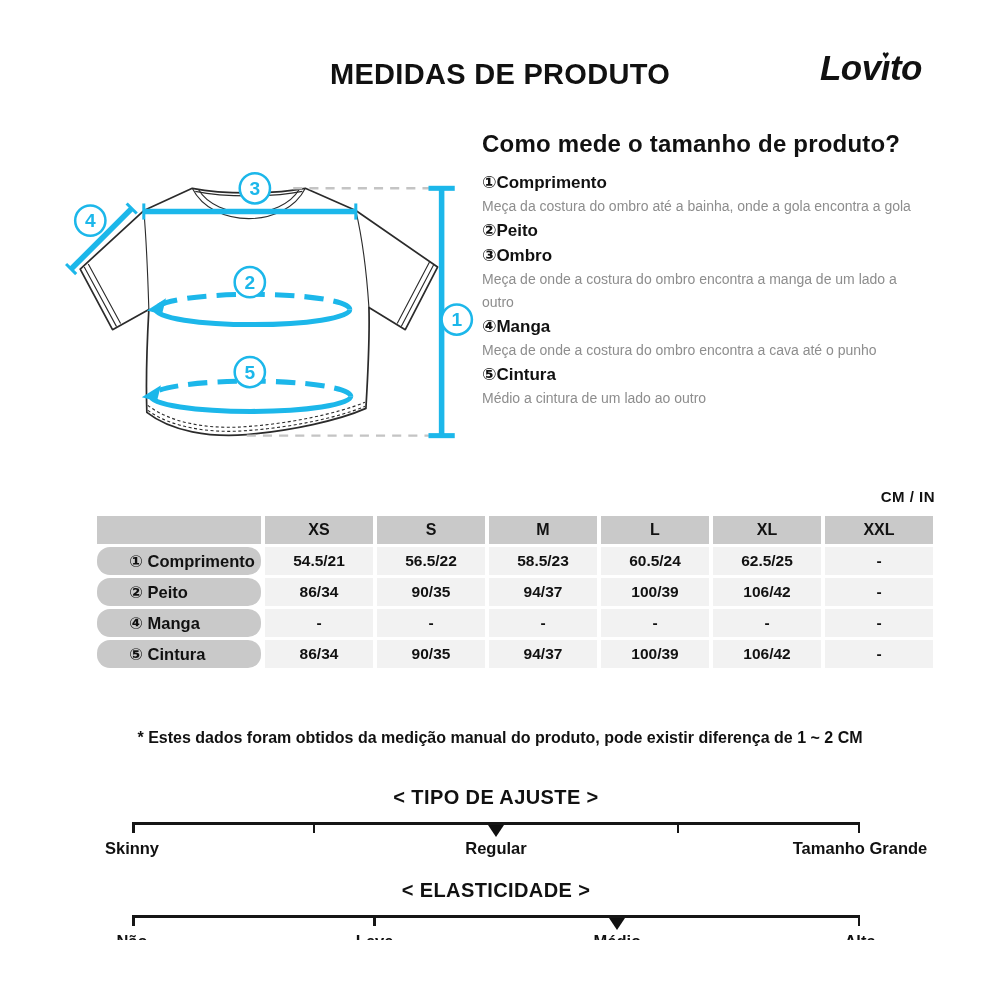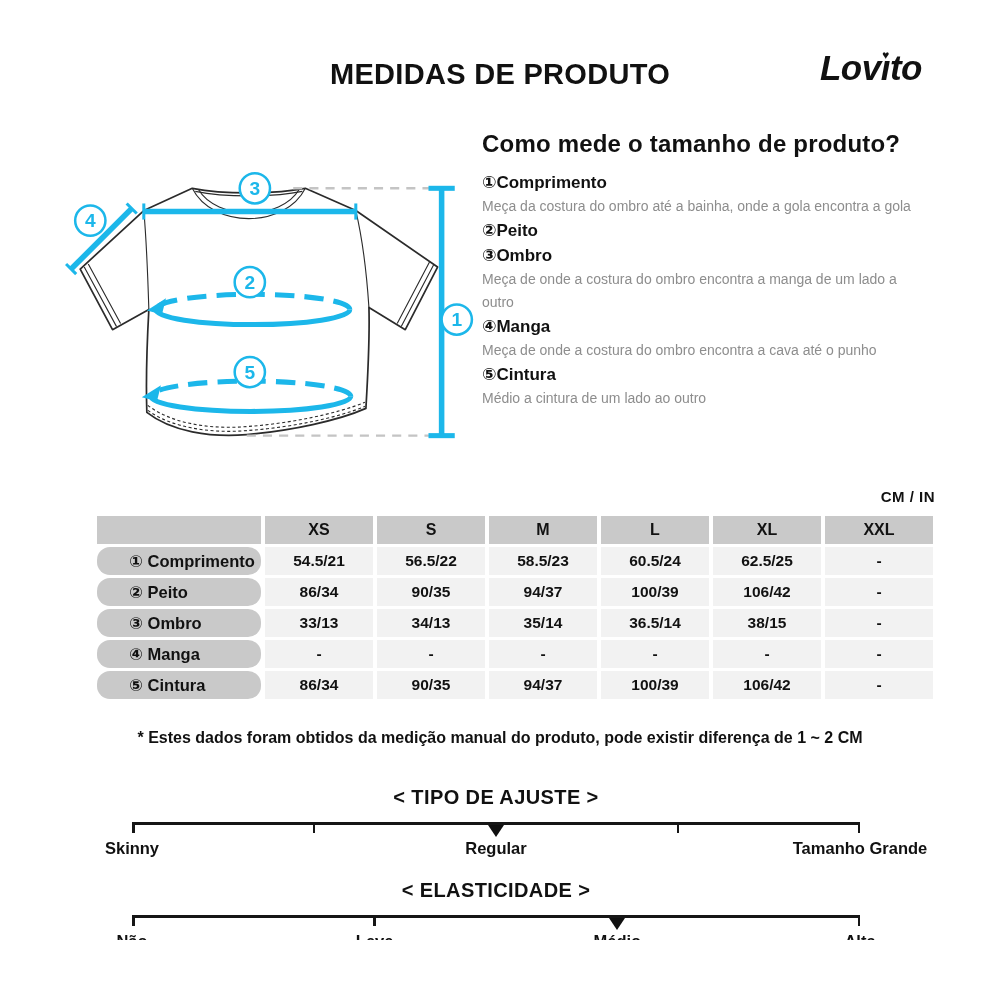--- a/index.html
+++ b/index.html
@@ -196,29 +196,20 @@
           <td class="val">62.5/25</td>
           <td class="val">-</td>
         </tr>
         <tr>
           <td class="row-label">② Peito</td>
           <td class="val">86/34</td>
           <td class="val">90/35</td>
           <td class="val">94/37</td>
           <td class="val">100/39</td>
           <td class="val">106/42</td>
-          <td class="val">-</td>
-        </tr>
-        <tr>
-          <td class="row-label">③ Ombro</td>
-          <td class="val">33/13</td>
-          <td class="val">34/13</td>
-          <td class="val">35/14</td>
-          <td class="val">36.5/14</td>
-          <td class="val">38/15</td>
           <td class="val">-</td>
         </tr>
         <tr>
           <td class="row-label">④ Manga</td>
           <td class="val">-</td>
           <td class="val">-</td>
           <td class="val">-</td>
           <td class="val">-</td>
           <td class="val">-</td>
           <td class="val">-</td>

